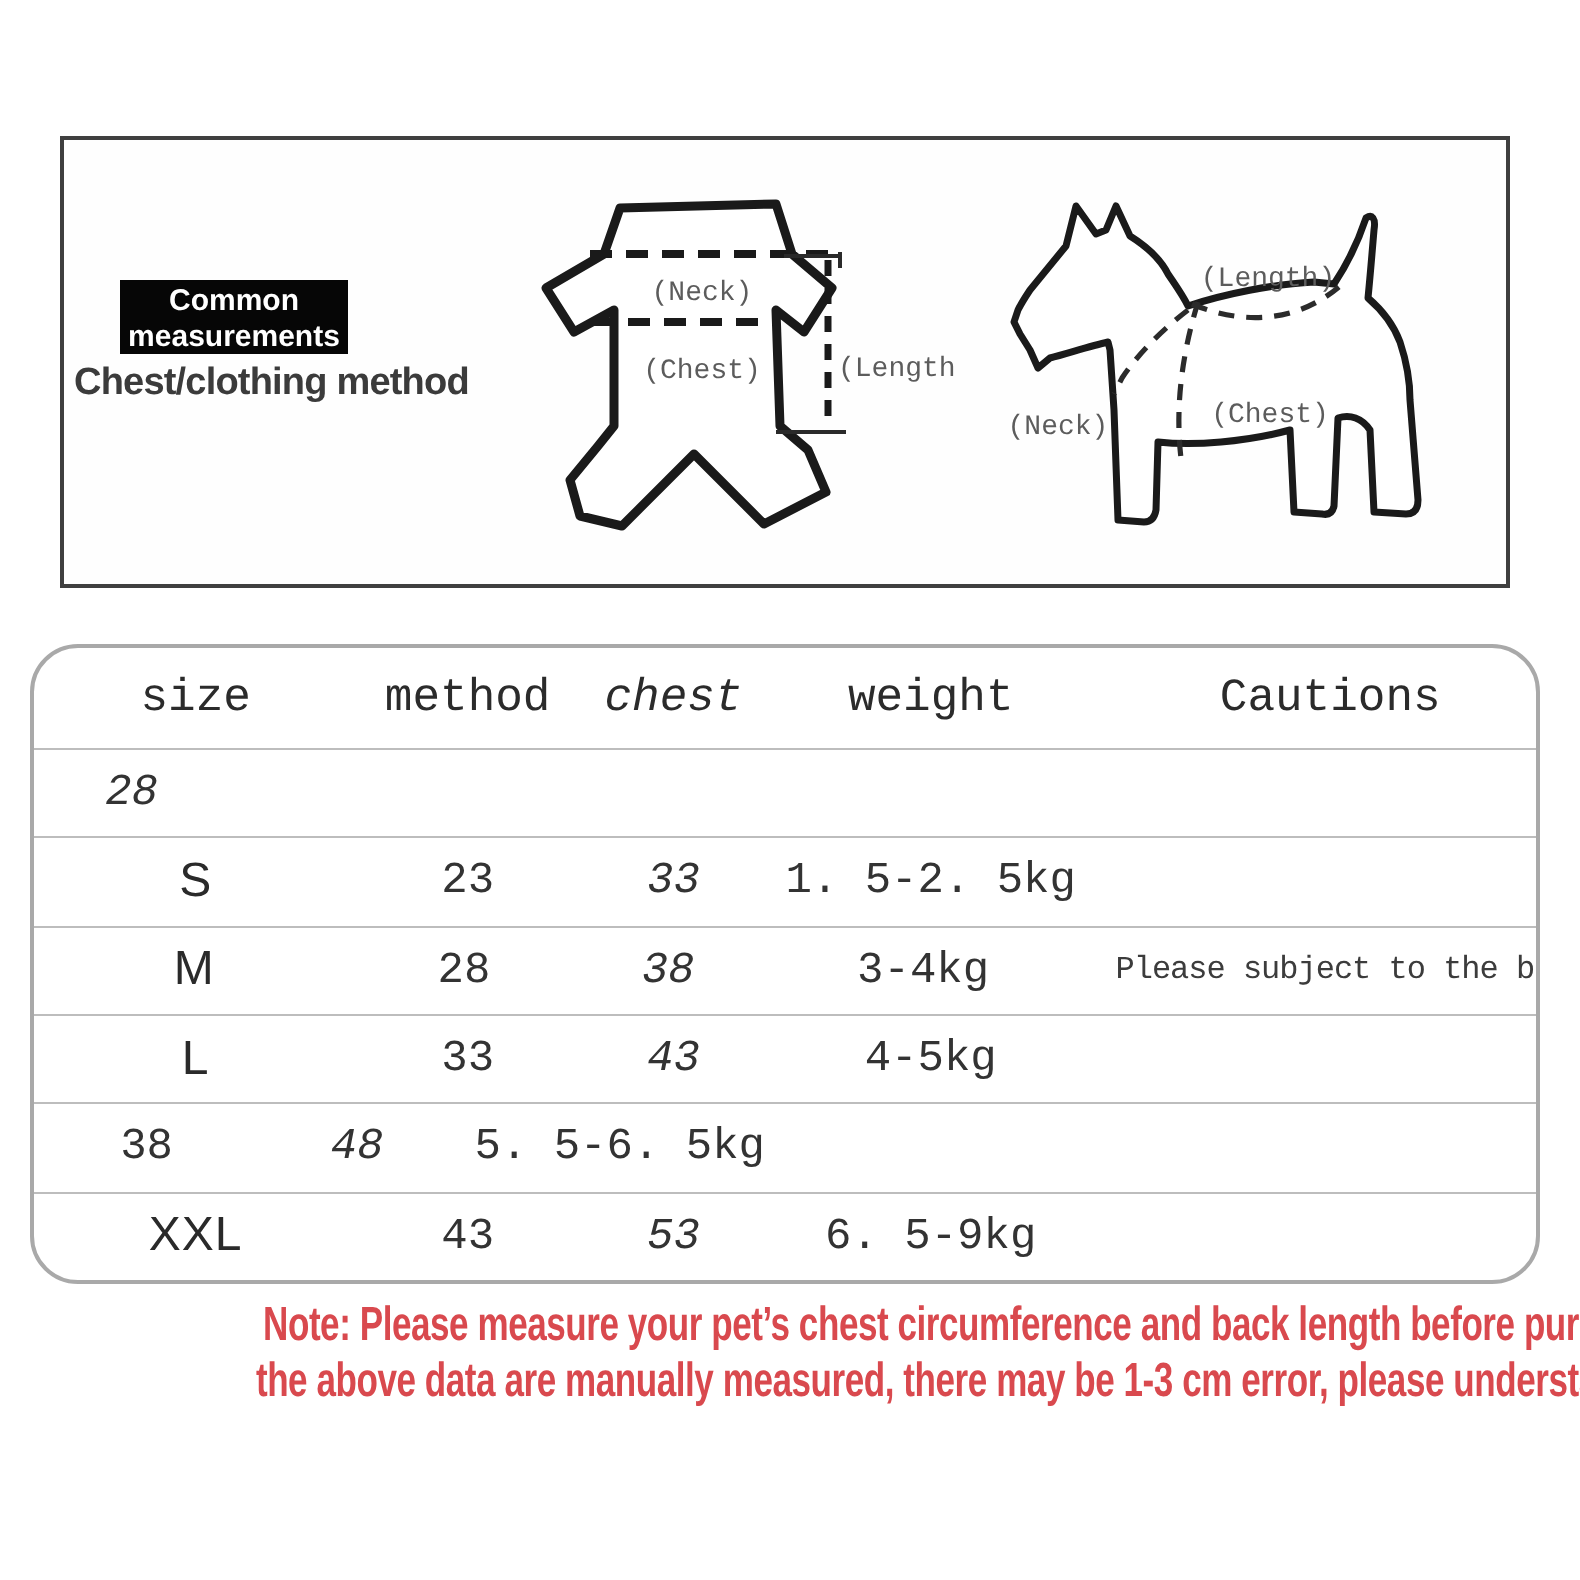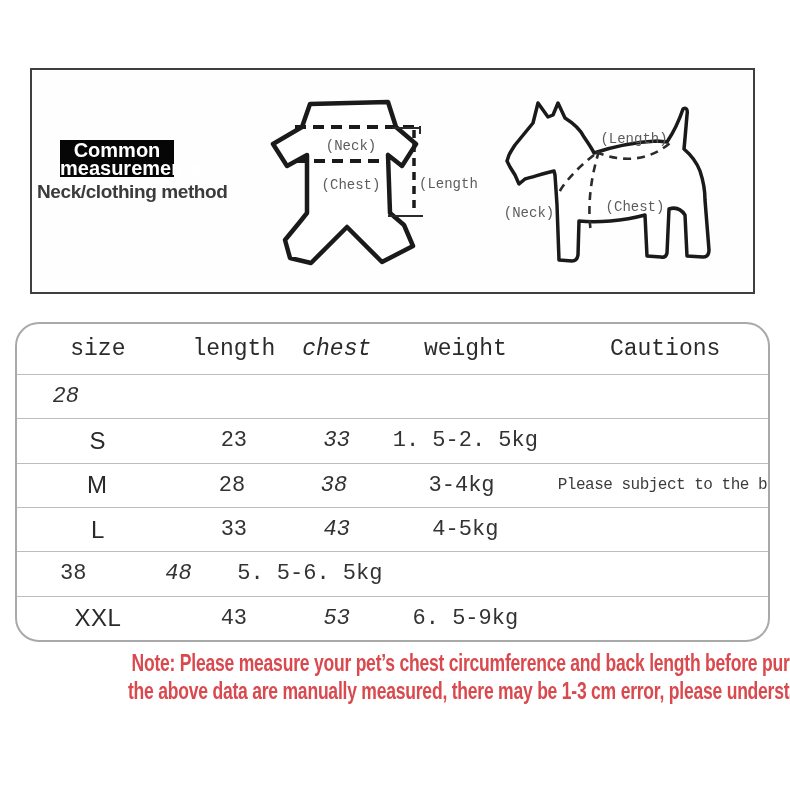--- a/index.html
+++ b/index.html
@@ -8,21 +8,21 @@
     font-family:"Liberation Sans",sans-serif;overflow:hidden;
   }
   
   .panel{
     position:absolute;left:30px;top:68px;width:721px;height:222px;
     border:2px solid #3f3f3f;background:#fefefe;
   }
   .badge{
     position:absolute;left:28px;top:70px;width:114px;height:37px;
     background:#060606;color:#ffffff;text-align:center;
-    font-weight:bold;font-size:20px;line-height:17.5px;padding-top:2px;box-sizing:border-box;
+    font-weight:bold;font-size:15px;line-height:17.5px;padding-top:2px;box-sizing:border-box;
   }
   .subtitle{
     position:absolute;left:5px;top:111px;width:230px;
     color:#3b3b3b;font-weight:bold;font-size:19px;letter-spacing:-0.4px;
   }
   .diagram-label{
     font-family:"Liberation Mono",monospace;
     fill:#5c5c5c;font-size:14px;
   }
   svg{position:absolute;}
@@ -60,21 +60,21 @@
 
 <div id="stage">
 
   <div class="panel">
 
     <div class="badge">
       <div>Common</div>
       <div>measurements</div>
     </div>
 
-    <div class="subtitle">Neck/clothing method</div>
+    <div class="subtitle">Chest/clothing method</div>
 
     <svg style="left:225px;top:18px;" width="220" height="186" viewBox="0 0 220 186">
       <path d="M 53,16 L 131,14 L 139,39 L 159,56 L 145,78 L 131,67 L 133,125 L 147,137 L 156,158
                L 125,174 L 90,139 L 54,175 L 33,170 L 28,152 L 42,135 L 50,125 L 50,67 L 30,78
                L 16,56 L 45,39 Z" fill="#ffffff" stroke="#1a1a1a" stroke-width="4.5" stroke-linejoin="round"></path>
       <path d="M 38,39 H 157" fill="none" stroke="#1a1a1a" stroke-width="4" stroke-dasharray="11 7"></path>
       <path d="M 39,73 H 133" fill="none" stroke="#1a1a1a" stroke-width="4" stroke-dasharray="11 7"></path>
       <path d="M 157,42 V 126" fill="none" stroke="#1a1a1a" stroke-width="3.5" stroke-dasharray="8 6"></path>
       <path d="M 135,40 H 163 M 163,38 V 46" fill="none" stroke="#2a2a2a" stroke-width="2"></path>
       <path d="M 131,128 H 166" fill="none" stroke="#2a2a2a" stroke-width="2"></path>
@@ -102,21 +102,21 @@
       <text class="diagram-label" x="157" y="58" text-anchor="middle">(Length)</text>
       <text class="diagram-label" x="52" y="132" text-anchor="middle">(Neck)</text>
       <text class="diagram-label" x="158" y="126" text-anchor="middle">(Chest)</text>
     </svg>
   </div>
 
   <div class="size-table">
 
     <div class="t-row header">
       <div class="cell c0">size</div>
-      <div class="cell c1">length</div>
+      <div class="cell c1">method</div>
       <div class="cell c2">chest</div>
       <div class="cell c3">weight</div>
       <div class="cell c4">Cautions</div>
     </div>
 
     <div class="t-row body">
       <div class="cell c2 num-val">28</div>
       <div class="cell c4 caution-val"></div>
     </div>
 

